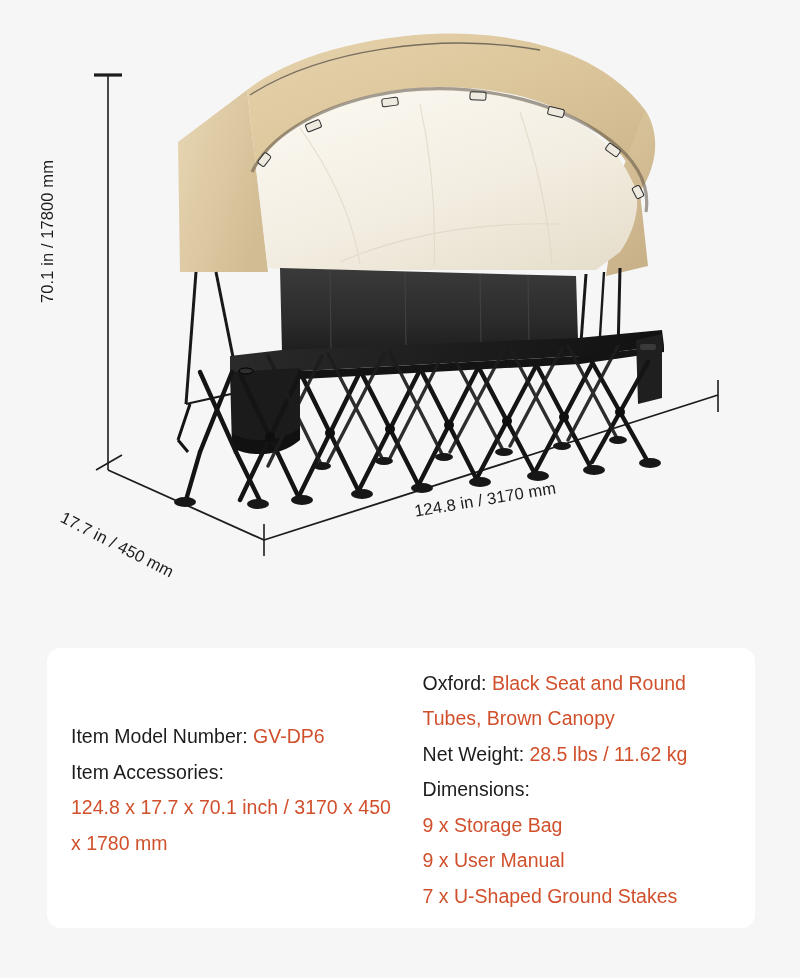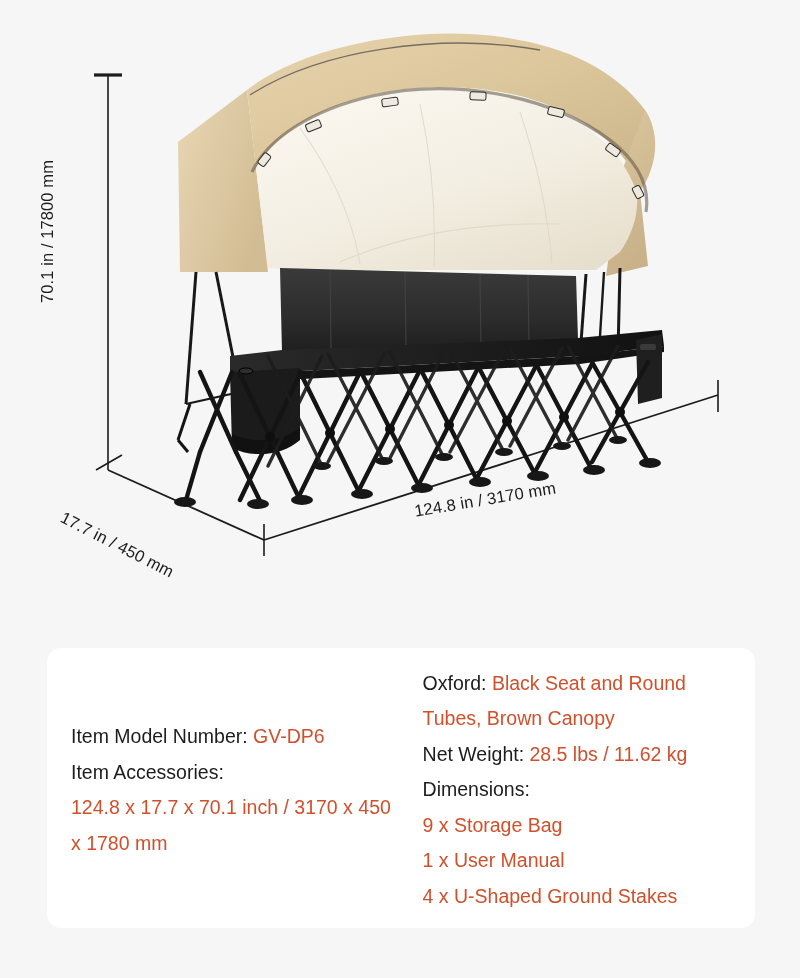--- a/index.html
+++ b/index.html
@@ -355,18 +355,18 @@
         <span class="spec-value">Black Seat and Round Tubes, Brown Canopy</span>
       </div>
       <div class="spec-line">
         <span class="spec-label">Net Weight:</span>
         <span class="spec-value">28.5 lbs / 11.62 kg</span>
       </div>
       <div class="spec-line">
         <span class="spec-label">Dimensions:</span>
       </div>
       <div class="spec-line value-only">9 x Storage Bag</div>
-      <div class="spec-line value-only">1 x User Manual</div>
-      <div class="spec-line value-only">4 x U-Shaped Ground Stakes</div>
+      <div class="spec-line value-only">9 x User Manual</div>
+      <div class="spec-line value-only">7 x U-Shaped Ground Stakes</div>
     </div>
 
   </div>
 </div>
 
 </body></html>

